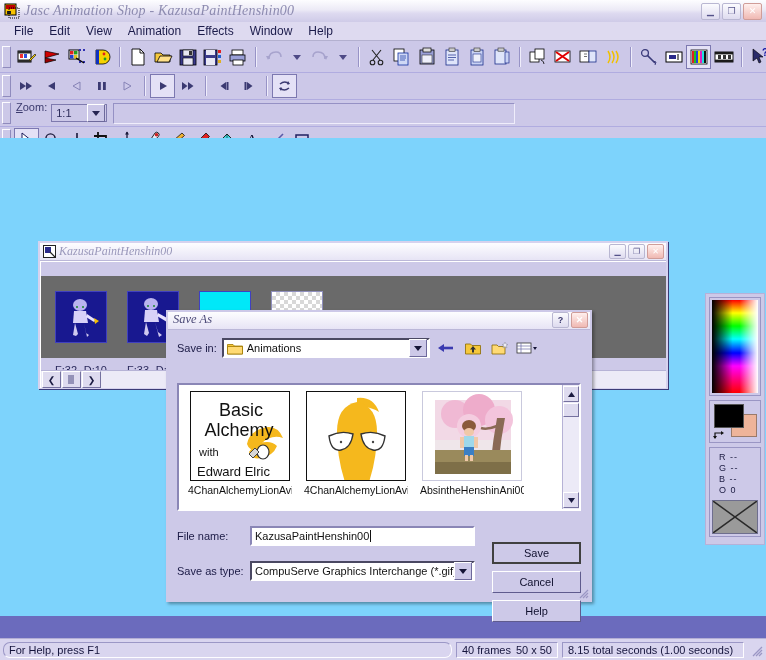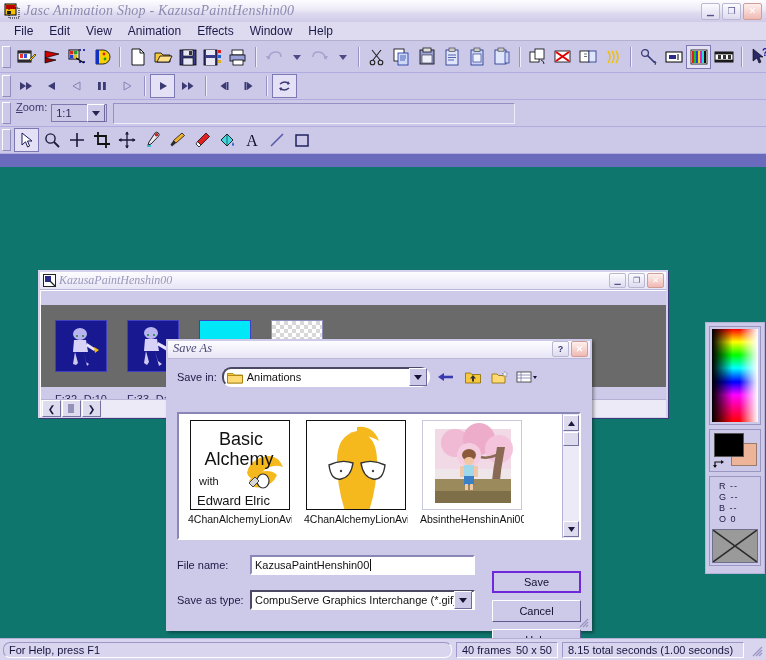--- a/index.html
+++ b/index.html
@@ -90,21 +90,21 @@
   #zoomcombo{width:56px;}
 
   .tb3spacer{
     flex:0 0 auto;height:19px;margin-left:6px;width:400px;
     border:1px solid #9591c4;border-right-color:#efedfb;border-bottom-color:#efedfb;
     background:#ccc8e8;
   }
 
   
   .workspace{
-    position:absolute;left:0;top:167px;width:766px;height:478px;background:#0f766e;
+    position:absolute;left:0;top:138px;width:766px;height:478px;background:#7dd3fc;
   }
 
   
   .anim-win{
     position:absolute;left:38px;top:103px;width:630px;height:148px;
     background:#d6d2ee;border:2px solid #d6d2ee;box-sizing:border-box;
     box-shadow:1px 1px 0 #3b3b78;
   }
   .anim-tb{
     height:17px;display:flex;align-items:center;
@@ -199,21 +199,21 @@
   .dlg-tb .b.close{background:linear-gradient(to bottom,#fff0ee,#f0b9b3);border-color:#d09d99;color:#fff;}
   .dlg-body{padding:8px 9px;position:relative;height:calc(100% - 18px);box-sizing:border-box;}
 
   .row-savein{display:flex;align-items:center;gap:5px;}
   .lbl{color:#1b1a45;font-size:11px;white-space:nowrap;}
   .combo2{
     height:20px;background:#fff;border:2px inset #8a86b6;
     border-color:#8a86b6 #fff #fff #8a86b6;
     display:flex;align-items:center;box-sizing:border-box;flex:0 0 auto;
   }
-  #savein{width:208px;border-radius:9px;}
+  #savein{width:208px;}
   .combo2 .folder{width:16px;height:13px;margin:0 4px 0 3px;flex:0 0 auto;}
   .combo2 .val{flex:1;color:#111;font-size:11px;white-space:nowrap;overflow:hidden;}
   .combo2 .arrow{
     width:16px;height:16px;margin-right:1px;flex:0 0 auto;background:#cdc9e8;
     border:1px solid;border-color:#fff #6d699b #6d699b #fff;
     display:flex;align-items:center;justify-content:center;
   }
   .navico{width:22px;height:20px;display:flex;align-items:center;justify-content:center;flex:0 0 auto;}
 
   .filelist{
@@ -248,21 +248,21 @@
   .txtfield .v{font-size:11px;color:#111;white-space:nowrap;}
   .caret{display:inline-block;width:1px;height:12px;background:#111;margin-left:1px;vertical-align:middle;}
   #filetype{width:225px;}
 
   .dlgbtns{position:absolute;right:9px;top:212px;width:89px;}
   .btn{
     width:89px;height:22px;background:#cdc9e8;color:#10102e;font-size:11px;
     border:1px solid;border-color:#fff #5f5b8e #5f5b8e #fff;
     display:flex;align-items:center;justify-content:center;box-sizing:border-box;margin-bottom:7px;
   }
-  .btn.def{border:2px solid #6d28d9;}
+  .btn.def{border:2px solid #404040;}
   .resizer{position:absolute;right:1px;bottom:1px;width:12px;height:12px;}
 
   
   .statusbar{
     position:absolute;left:0;bottom:0;width:766px;height:22px;background:#d9d5ef;
     border-top:1px solid #b3afd4;display:flex;align-items:center;box-sizing:border-box;
   }
   .sb-pane{
     height:16px;margin:0 2px;border:1px solid;border-color:#9b97c6 #fdfcff #fdfcff #9b97c6;
     display:flex;align-items:center;padding:0 5px;color:#15143c;font-size:11px;box-sizing:border-box;

